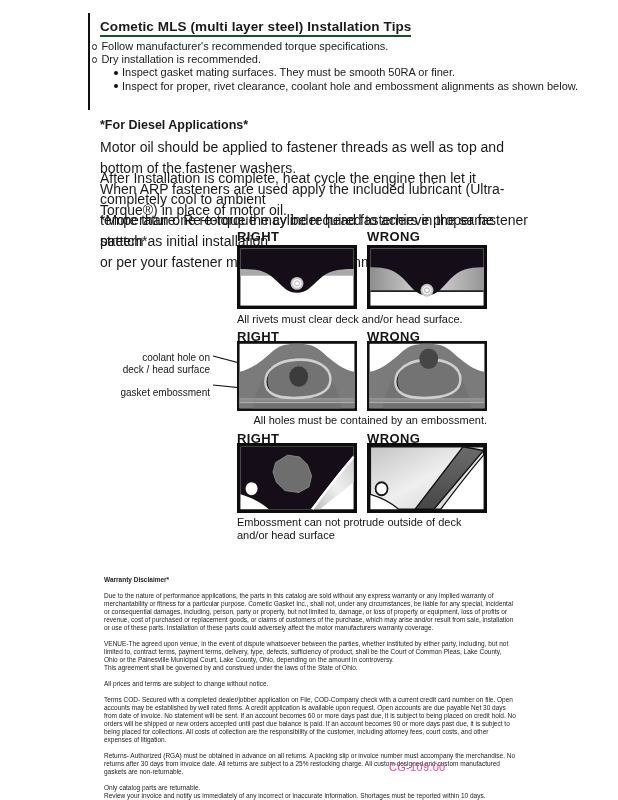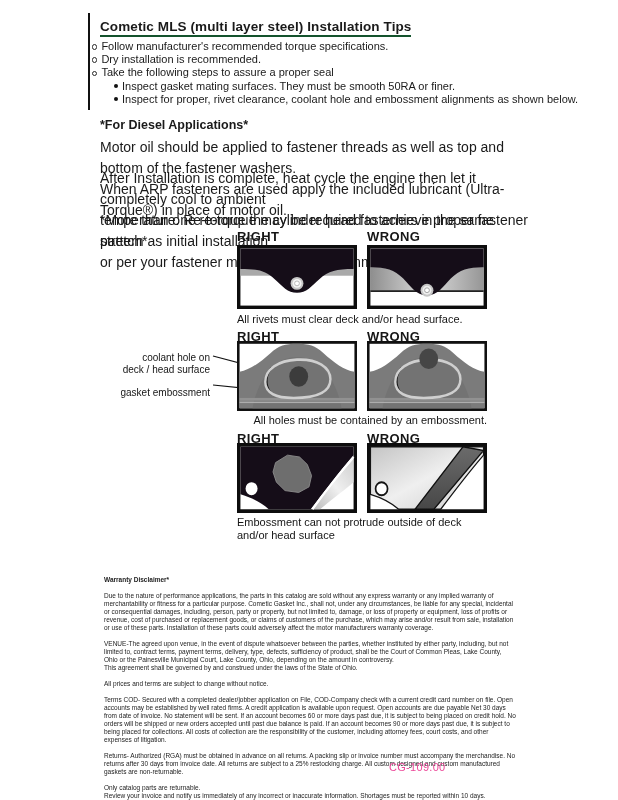--- a/index.html
+++ b/index.html
@@ -43,24 +43,20 @@
 <div class="abs page-title">Cometic MLS (multi layer steel) Installation Tips</div>
 
 <div class="abs tips">
   <div class="tip-row">
     <span class="marker circle"></span>
     <span>Follow manufacturer's recommended torque specifications.</span>
   </div>
   <div class="tip-row">
     <span class="marker circle"></span>
     <span>Dry installation is recommended.</span>
-  </div>
-  <div class="tip-row">
-    <span class="marker circle"></span>
-    <span>Take the following steps to assure a proper seal</span>
   </div>
   <div class="tip-row sub">
     <span class="marker dot"></span>
     <span>Inspect gasket mating surfaces.  They must be smooth 50RA or finer.</span>
   </div>
   <div class="tip-row sub">
     <span class="marker dot"></span>
     <span>Inspect for proper, rivet clearance, coolant hole and embossment alignments as shown below.</span>
   </div>
 </div>

